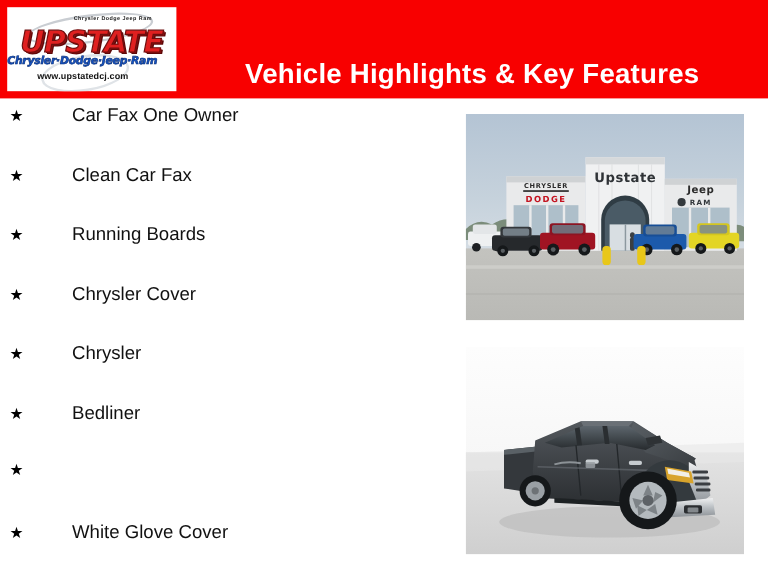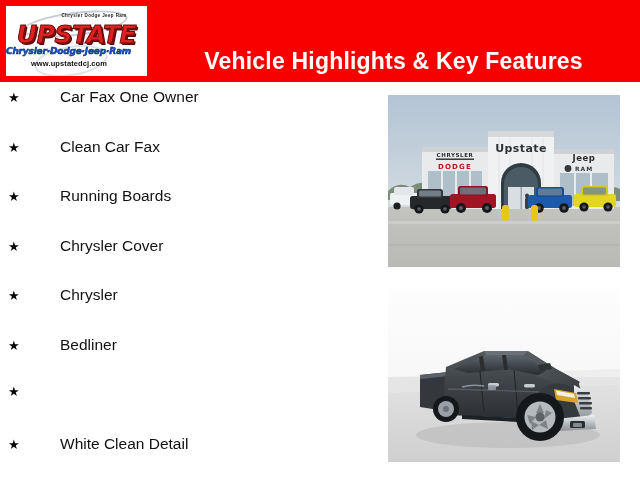--- a/index.html
+++ b/index.html
@@ -215,21 +215,21 @@
     <span class="feature-star">★</span>
     <span class="feature-label">Bedliner</span>
   </div>
 
   <div class="feature-row">
     <span class="feature-star">★</span>
   </div>
 
   <div class="feature-row">
     <span class="feature-star">★</span>
-    <span class="feature-label">White Clean Detail</span>
+    <span class="feature-label">White Glove Cover</span>
   </div>
 
 </div>
 
 <div class="photo photo-dealership">
   <svg width="232" height="172" viewBox="0 0 232 172">
     <defs>
       <linearGradient id="sky" x1="0" y1="0" x2="0" y2="1">
         <stop offset="0%" stop-color="#b4c4d4"></stop>
         <stop offset="60%" stop-color="#c6d2dc"></stop>

